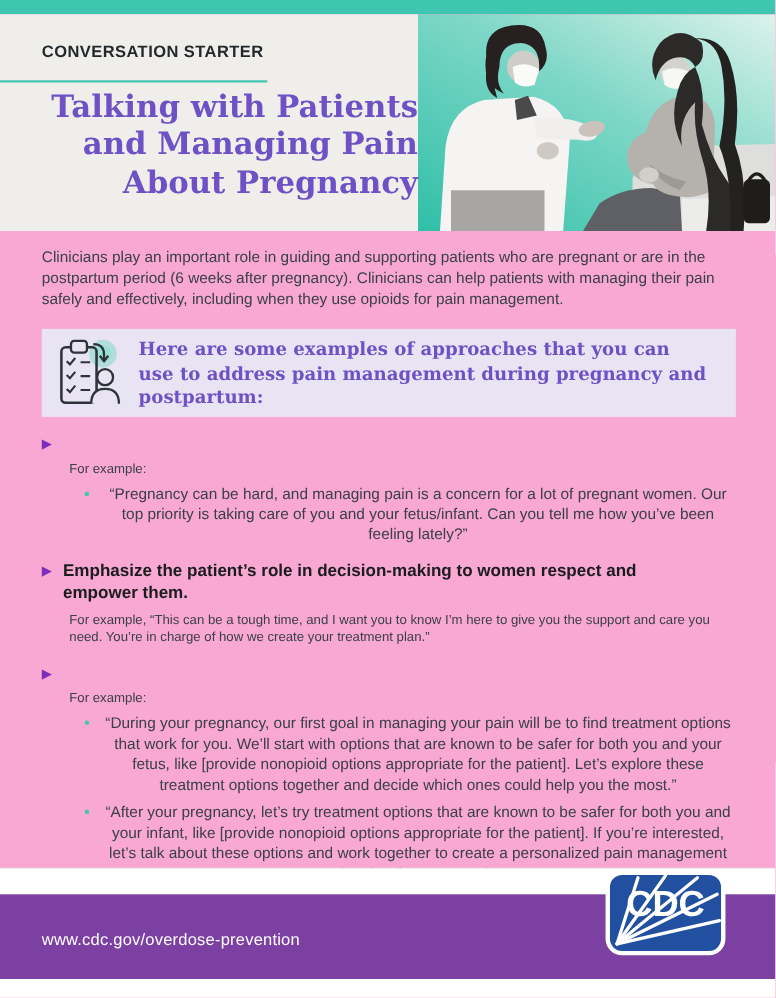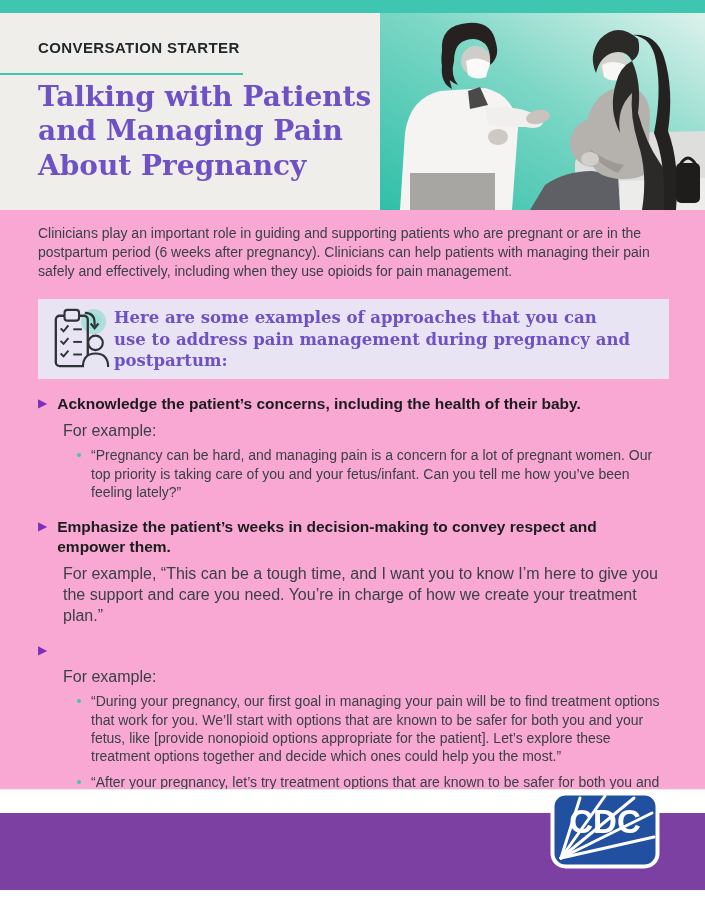--- a/index.html
+++ b/index.html
@@ -9,41 +9,41 @@
 
   
   .topbar { height:13px; background:#3EC6B1; }
 
   
   .header { display:flex; height:197px; }
   .header-left { position:relative; flex:1 1 auto; background:#EFEEEB; padding:26px 0 0 38px; }
   .eyebrow { font-size:15px; font-weight:bold; color:#23282B; letter-spacing:.4px; }
   .eyebrow-rule { position:absolute; left:0; top:60px; width:243px; height:2px; background:#3EC6B1; }
   .doc-title { margin-top:24px; font-family:"DejaVu Serif","Liberation Serif",serif; font-weight:bold;
-               font-size:28px; line-height:1.23; color:#6E51C4; }
+               font-size:28px; line-height:1.23; color:#6E51C4;text-align:right; }
   .header-photo { width:325px; height:197px; flex:0 0 auto; }
 
   
   .content { padding:14px 36px 0 38px; }
   .intro { font-size:14px; line-height:1.36; color:#3A4045; max-width:640px; }
 
-  .callout { display:flex; align-items:center; gap:2px; background:#E9E4F4; margin-top:18px;
+  .callout { display:flex; align-items:center; gap:14px; background:#E9E4F4; margin-top:18px;
              padding:8px 18px 8px 12px; min-height:66px; }
   .callout-text { font-family:"DejaVu Serif","Liberation Serif",serif; font-size:16.5px; font-weight:600;
                   line-height:1.28; color:#6E51C4; max-width:520px; }
 
   .section { margin-top:15px; }
   .sec-head { display:flex; gap:10px; }
   .arrow { color:#7C2EBB; font-size:12px; line-height:1.55; }
   .sec-title { font-size:15.5px; font-weight:bold; color:#1A1C1E; line-height:1.3; max-width:570px; }
   .sec-body { margin-left:25px; }
-  .for-example { margin-top:6px; font-size:16px; line-height:1.32; color:#3A4045; max-width:600px; }
+  .for-example { margin-top:6px; font-size:12px; line-height:1.32; color:#3A4045; max-width:600px; }
   .quotes { list-style:none; margin-top:5px; }
   .quotes li { position:relative; margin:0 0 7px 14px; padding-left:14px; font-size:14px;
-               line-height:1.32; color:#3A4045; max-width:592px; }
+               line-height:1.32; color:#3A4045; max-width:592px;text-align:center; }
   .quotes li::before { content:""; position:absolute; left:0; top:7px; width:4px; height:4px;
                        border-radius:50%; background:#3EC6B1; }
 
   
   .footer { position:absolute; left:0; bottom:0; width:705px; height:101px; background:#ffffff;
             border-top:1px solid #ECECEA; }
   .footer-band { position:absolute; left:0; bottom:0; width:705px; height:77px; background:#7C40A3; }
   .footer-url { position:absolute; left:38px; bottom:27px; color:#ffffff; font-size:15px; letter-spacing:.2px; }
   .cdc-logo { position:absolute; right:45px; bottom:21px; }
 </style>
@@ -124,34 +124,33 @@
         <polyline points="42,17 46,22 50,17" fill="none" stroke="#2E3338" stroke-width="2.2"></polyline>
         <circle cx="47" cy="37" r="7.5" fill="#E9E4F4" stroke="#2E3338" stroke-width="2.2"></circle>
         <path d="M34,62 Q34,48 47,48 Q60,48 60,62" fill="#E9E4F4" stroke="#2E3338" stroke-width="2.2"></path>
       </svg>
       <div class="callout-text">Here are some examples of approaches that you can use to address pain management during pregnancy and postpartum:</div>
     </div>
 
     <div class="section">
       <div class="sec-head">
         <span class="arrow">▶</span>
-        <span class="sec-title">Acknowledge the patient’s concerns, including the health of their baby.</span>
       </div>
       <div class="sec-body">
         <p class="for-example">For example:</p>
         <ul class="quotes">
           <li>“Pregnancy can be hard, and managing pain is a concern for a lot of pregnant women. Our top priority is taking care of you and your fetus/infant. Can you tell me how you’ve been feeling lately?”</li>
         </ul>
       </div>
     </div>
 
     <div class="section">
       <div class="sec-head">
         <span class="arrow">▶</span>
-        <span class="sec-title">Emphasize the patient’s weeks in decision-making to convey respect and empower them.</span>
+        <span class="sec-title">Emphasize the patient’s role in decision-making to women respect and empower them.</span>
       </div>
       <div class="sec-body">
         <p class="for-example">For example, “This can be a tough time, and I want you to know I’m here to give you the support and care you need. You’re in charge of how we create your treatment plan.”</p>
       </div>
     </div>
 
     <div class="section">
       <div class="sec-head">
         <span class="arrow">▶</span>
       </div>
@@ -161,20 +160,21 @@
           <li>“During your pregnancy, our first goal in managing your pain will be to find treatment options that work for you. We’ll start with options that are known to be safer for both you and your fetus, like [provide nonopioid options appropriate for the patient]. Let’s explore these treatment options together and decide which ones could help you the most.”</li>
           <li>“After your pregnancy, let’s try treatment options that are known to be safer for both you and your infant, like [provide nonopioid options appropriate for the patient]. If you’re interested, let’s talk about these options and work together to create a personalized pain management plan that fits your needs.”</li>
         </ul>
       </div>
     </div>
 
   </div>
 
   <div class="footer">
     <div class="footer-band"></div>
+    <div class="footer-url">www.cdc.gov/overdose-prevention</div>
     <svg class="cdc-logo" width="110" height="78" viewBox="0 0 110 78" xmlns="http://www.w3.org/2000/svg">
       <rect x="2.5" y="2.5" width="105" height="73" rx="13" fill="#2150A0" stroke="#ffffff" stroke-width="4"></rect>
       <g stroke="#ffffff" stroke-width="3" stroke-linecap="round">
         <line x1="11" y1="67" x2="30" y2="7"></line>
         <line x1="11" y1="67" x2="55" y2="5"></line>
         <line x1="11" y1="67" x2="84" y2="7"></line>
         <line x1="11" y1="67" x2="102" y2="22"></line>
         <line x1="11" y1="67" x2="104" y2="46"></line>
       </g>
       <text x="55" y="42" text-anchor="middle" font-family="Liberation Sans, sans-serif" font-size="33" font-weight="bold" fill="#ffffff">CDC</text>

